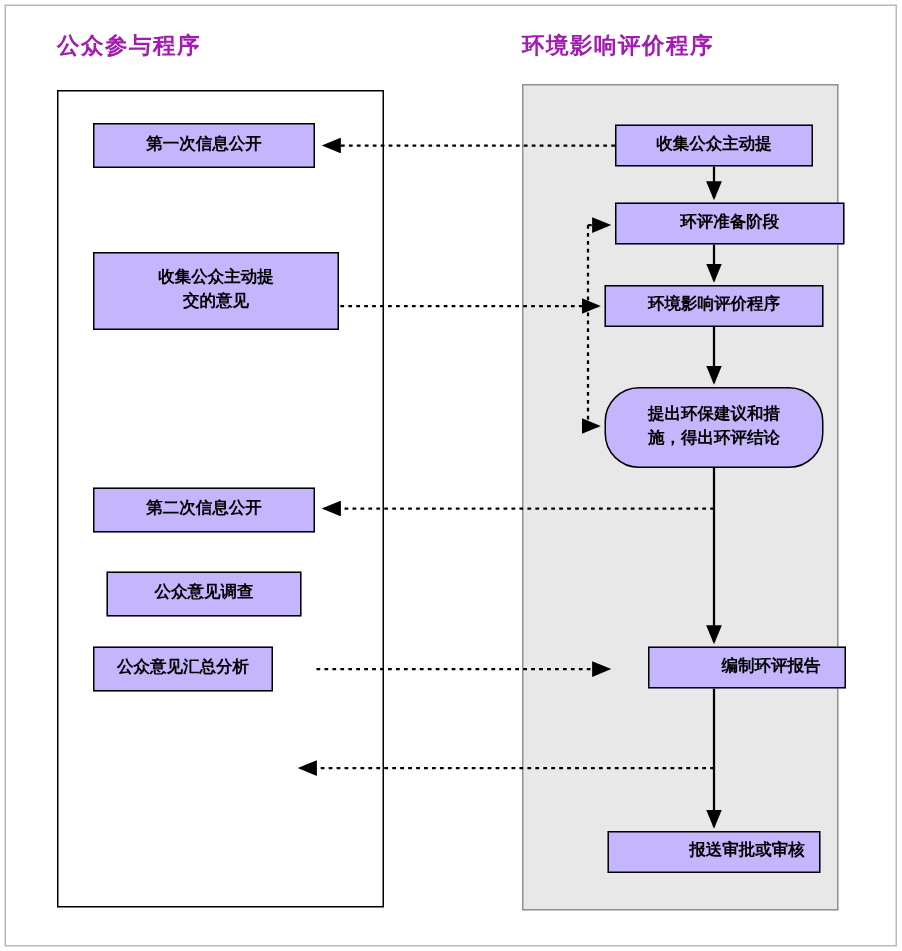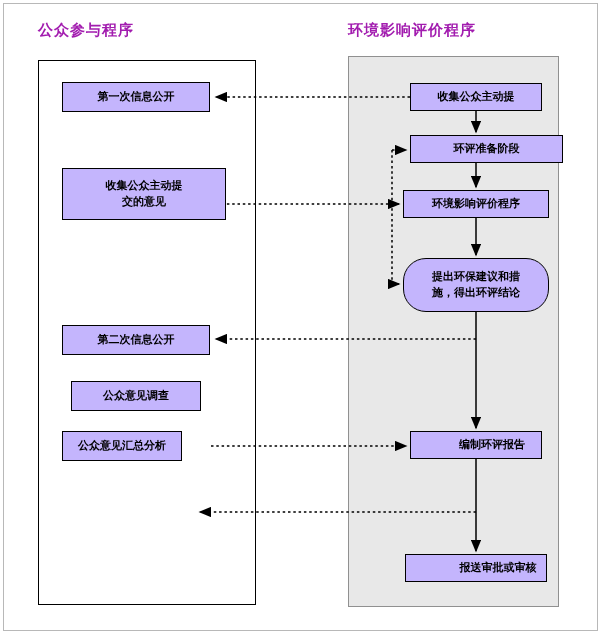--- a/index.html
+++ b/index.html
@@ -74,21 +74,21 @@
   .b-l3 { left: 62px;  top: 325px; width: 148px; height: 30px; }
   .b-l4 { left: 71px;  top: 381px; width: 130px; height: 30px; }
   .b-l5 { left: 62px;  top: 431px; width: 120px; height: 30px; }
   .b-l6 { left: 95px;  top: 498px; width: 100px; height: 30px; }
 
   
   .b-r1 { left: 410px; top: 83px;  width: 132px; height: 28px; }
   .b-r2 { left: 410px; top: 135px; width: 153px; height: 28px; }
   .b-r3 { left: 403px; top: 190px; width: 146px; height: 28px; }
   .b-r4 { left: 403px; top: 258px; width: 146px; height: 54px; border-radius: 23px; }
-  .b-r5 { left: 410px; top: 431px; width: 132px; height: 28px; padding-left: 32px; }
+  .b-r5 { left: 432px; top: 431px; width: 132px; height: 28px; padding-left: 32px; }
   .b-r6 { left: 405px; top: 554px; width: 142px; height: 28px; padding-left: 44px; }
 
   .arrow-layer {
     position: absolute;
     left: 0; top: 0;
     width: 601px; height: 634px;
     z-index: 1;
     pointer-events: none;
   }
   .arrow-layer .solid {

